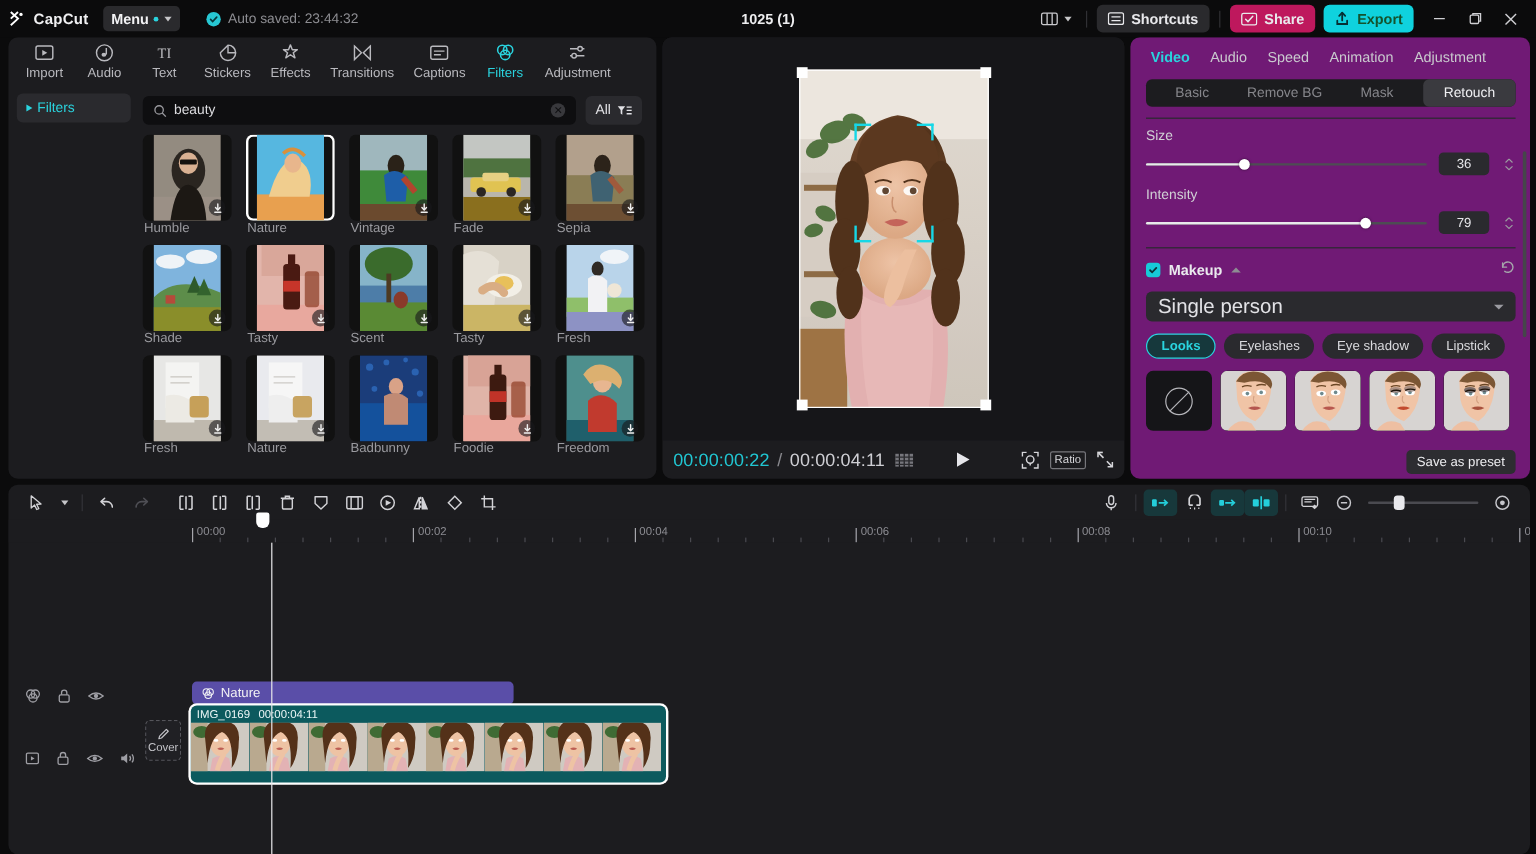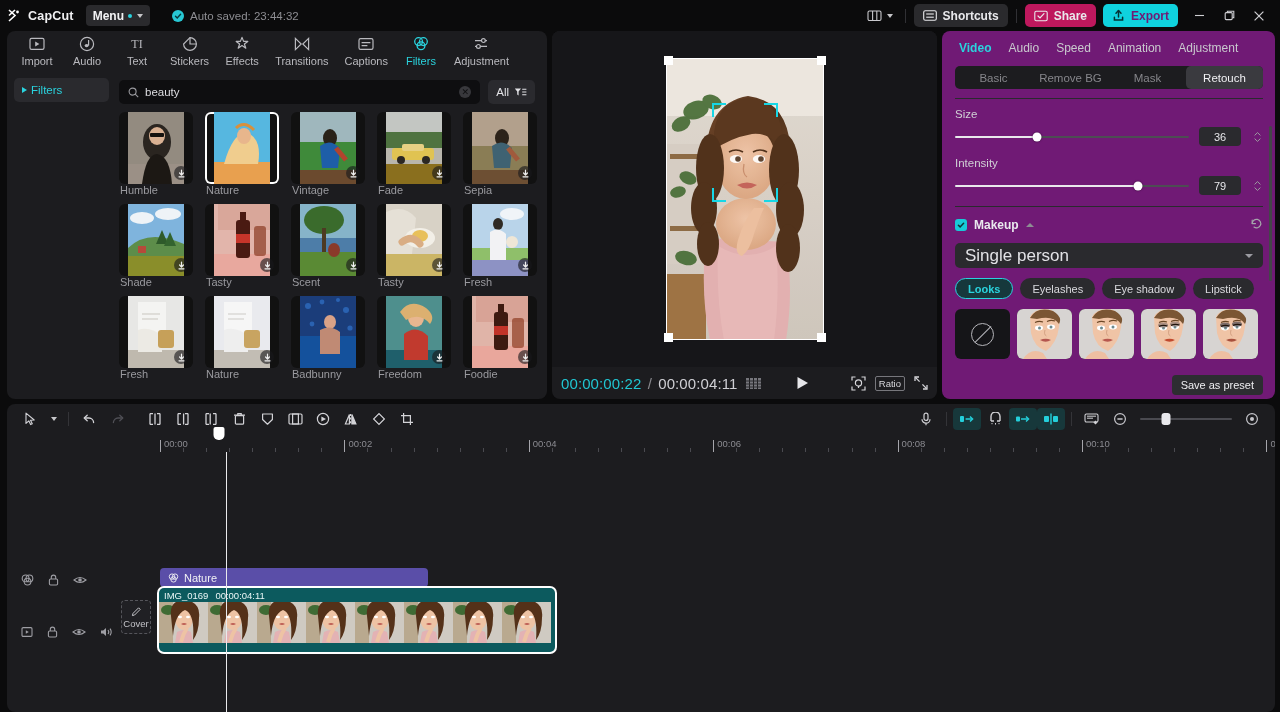--- a/index.html
+++ b/index.html
@@ -36,21 +36,21 @@
   }
   .title-right { margin-left: auto; display: flex; align-items: center; gap: 0; }
   .tb-icon-btn { display:flex; align-items:center; gap:3px; padding: 3px 4px; cursor:pointer; color:#c9c9cd; }
   .vsep { width:1px; height:14px; background:#303034; margin: 0 8px; }
   .pill {
     display:flex; align-items:center; gap:6px; height:23px; padding:0 9px;
     border-radius:5px; font-size:12px; font-weight:700; cursor:pointer; color:#e9e9ec;
   }
   .pill.grey { background:#2a2a2d; }
   .pill.dark { background:#be185d; }
-  .pill.accent { background:#0fd2de; color:#701a75; }
+  .pill.accent { background:#0fd2de; color:#14532d; }
   .winbtn { width:30px; height:24px; display:flex; align-items:center; justify-content:center; cursor:pointer; color:#cfcfd3; }
 
   
   .top-row { flex: 0 0 368px; display: flex; gap: 5px; padding: 0 5px 0 7px; }
 
   
   .left-panel { width: 540px; background: #1c1c1f; border-radius: 8px; display:flex; flex-direction: column; overflow: hidden; }
   .nav-tabs { height: 41px; display:flex; align-items:center; padding: 0 6px; gap: 2px; flex: 0 0 41px; }
   .nav-tab {
     min-width: 48px; height: 38px; display:flex; flex-direction:column; align-items:center;
@@ -229,20 +229,21 @@
 
     <div class="autosave">
       <span class="check-circle">
         <svg width="8" height="8" viewBox="0 0 8 8">
             <path d="M1.5 4.2 L3.2 5.9 L6.6 2.3" stroke="#06383c" stroke-width="1.4" fill="none" stroke-linecap="round"></path>
           </svg>
       </span>
       <span>Auto saved: 23:44:32</span>
     </div>
 
+    <div class="proj-title">1025 (1)</div>
 
     <div class="title-right">
       <div class="tb-icon-btn">
         <svg width="15" height="13" viewBox="0 0 15 13">
           <rect x="1" y="2" width="13" height="9.5" rx="1.4" stroke="#c9c9cd" stroke-width="1.1" fill="none"></rect>
           <line x1="5.6" y1="2" x2="5.6" y2="11.5" stroke="#c9c9cd" stroke-width="1.1"></line>
           <line x1="9.8" y1="2" x2="9.8" y2="11.5" stroke="#c9c9cd" stroke-width="1.1"></line>
         </svg>
         <span class="caret-sm"></span>
       </div>
@@ -674,59 +675,59 @@
                       <path d="M20 34 Q30 28 40 36 L40 58 L20 58Z" fill="#c08a74"></path>
                     </svg>
                   </div>
                 </div>
                 <div class="f-label">Badbunny</div>
               </div>
               <div class="f-cell">
                 <div class="f-thumbwrap">
                   <div class="f-thumb">
                     <svg class="img" viewBox="0 0 56 72" preserveAspectRatio="none">
-                      <rect width="56" height="72" fill="#4e8f8d"></rect>
-                      <rect y="54" width="56" height="18" fill="#1f5f6b"></rect>
-                      <ellipse cx="30" cy="22" rx="8" ry="9" fill="#e8b690"></ellipse>
-                      <path d="M14 16 Q24 2 40 12 Q50 20 44 28 Q34 16 20 24Z" fill="#dcb070"></path>
-                      <path d="M18 38 Q30 28 42 40 L42 64 L18 64Z" fill="#c13a2e"></path>
-                    </svg>
-                  </div>
-                  <span class="dl">
-                    <svg width="9" height="9" viewBox="0 0 9 9">
-                      <path d="M4.5 1 L4.5 5.6" stroke="#efefef" stroke-width="1.2" stroke-linecap="round"></path>
-                      <path d="M2.6 4 L4.5 6 L6.4 4" stroke="#efefef" stroke-width="1.2" fill="none" stroke-linecap="round" stroke-linejoin="round"></path>
-                      <line x1="2" y1="7.8" x2="7" y2="7.8" stroke="#efefef" stroke-width="1.2" stroke-linecap="round"></line>
-                    </svg>
-                  </span>
-                </div>
-                <div class="f-label">Freedom</div>
-              </div>
-              <div class="f-cell">
-                <div class="f-thumbwrap">
-                  <div class="f-thumb">
-                    <svg class="img" viewBox="0 0 56 72" preserveAspectRatio="none">
                       <rect width="56" height="72" fill="#e0b4a8"></rect>
                       <rect y="50" width="56" height="22" fill="#e9a79c"></rect>
                       <rect x="4" y="0" width="52" height="26" fill="#d8a396"></rect>
                       <rect x="22" y="16" width="14" height="38" rx="3" fill="#3d1a10"></rect>
                       <rect x="26" y="8" width="6" height="12" fill="#3d1a10"></rect>
                       <rect x="22" y="30" width="14" height="9" fill="#c13328"></rect>
                       <rect x="40" y="22" width="12" height="30" rx="3" fill="#8f3c22" opacity=".7"></rect>
                     </svg>
                   </div>
                   <span class="dl">
                     <svg width="9" height="9" viewBox="0 0 9 9">
                       <path d="M4.5 1 L4.5 5.6" stroke="#efefef" stroke-width="1.2" stroke-linecap="round"></path>
                       <path d="M2.6 4 L4.5 6 L6.4 4" stroke="#efefef" stroke-width="1.2" fill="none" stroke-linecap="round" stroke-linejoin="round"></path>
                       <line x1="2" y1="7.8" x2="7" y2="7.8" stroke="#efefef" stroke-width="1.2" stroke-linecap="round"></line>
                     </svg>
                   </span>
                 </div>
                 <div class="f-label">Foodie</div>
+              </div>
+              <div class="f-cell">
+                <div class="f-thumbwrap">
+                  <div class="f-thumb">
+                    <svg class="img" viewBox="0 0 56 72" preserveAspectRatio="none">
+                      <rect width="56" height="72" fill="#4e8f8d"></rect>
+                      <rect y="54" width="56" height="18" fill="#1f5f6b"></rect>
+                      <ellipse cx="30" cy="22" rx="8" ry="9" fill="#e8b690"></ellipse>
+                      <path d="M14 16 Q24 2 40 12 Q50 20 44 28 Q34 16 20 24Z" fill="#dcb070"></path>
+                      <path d="M18 38 Q30 28 42 40 L42 64 L18 64Z" fill="#c13a2e"></path>
+                    </svg>
+                  </div>
+                  <span class="dl">
+                    <svg width="9" height="9" viewBox="0 0 9 9">
+                      <path d="M4.5 1 L4.5 5.6" stroke="#efefef" stroke-width="1.2" stroke-linecap="round"></path>
+                      <path d="M2.6 4 L4.5 6 L6.4 4" stroke="#efefef" stroke-width="1.2" fill="none" stroke-linecap="round" stroke-linejoin="round"></path>
+                      <line x1="2" y1="7.8" x2="7" y2="7.8" stroke="#efefef" stroke-width="1.2" stroke-linecap="round"></line>
+                    </svg>
+                  </span>
+                </div>
+                <div class="f-label">Freedom</div>
               </div>
             </div>
         </div>
       </div>
     </div>
 
     <div class="player-panel">
 
       <div class="stage">
         <div class="video-wrap">

